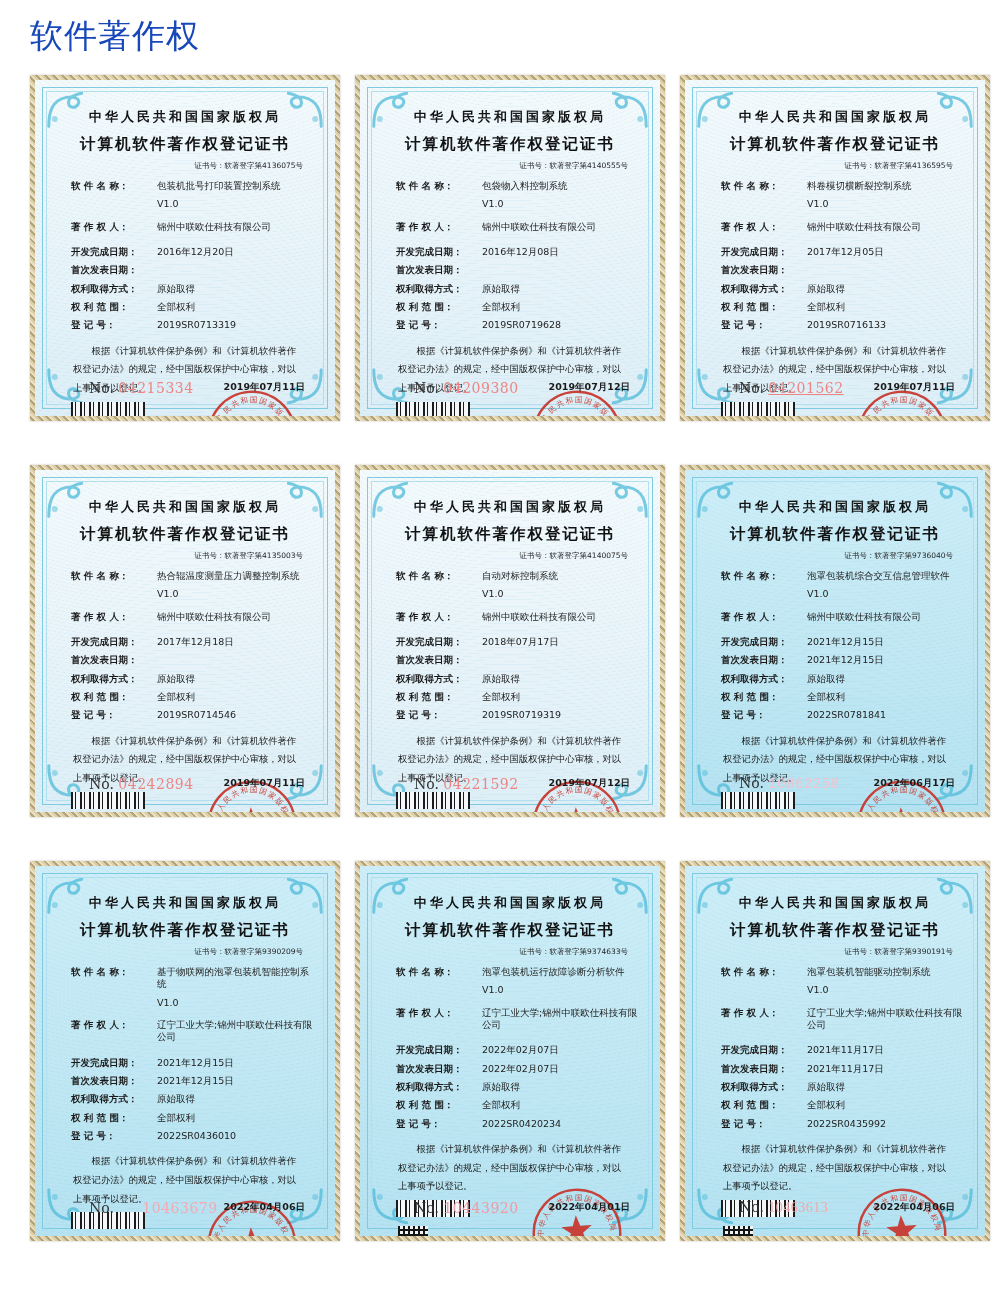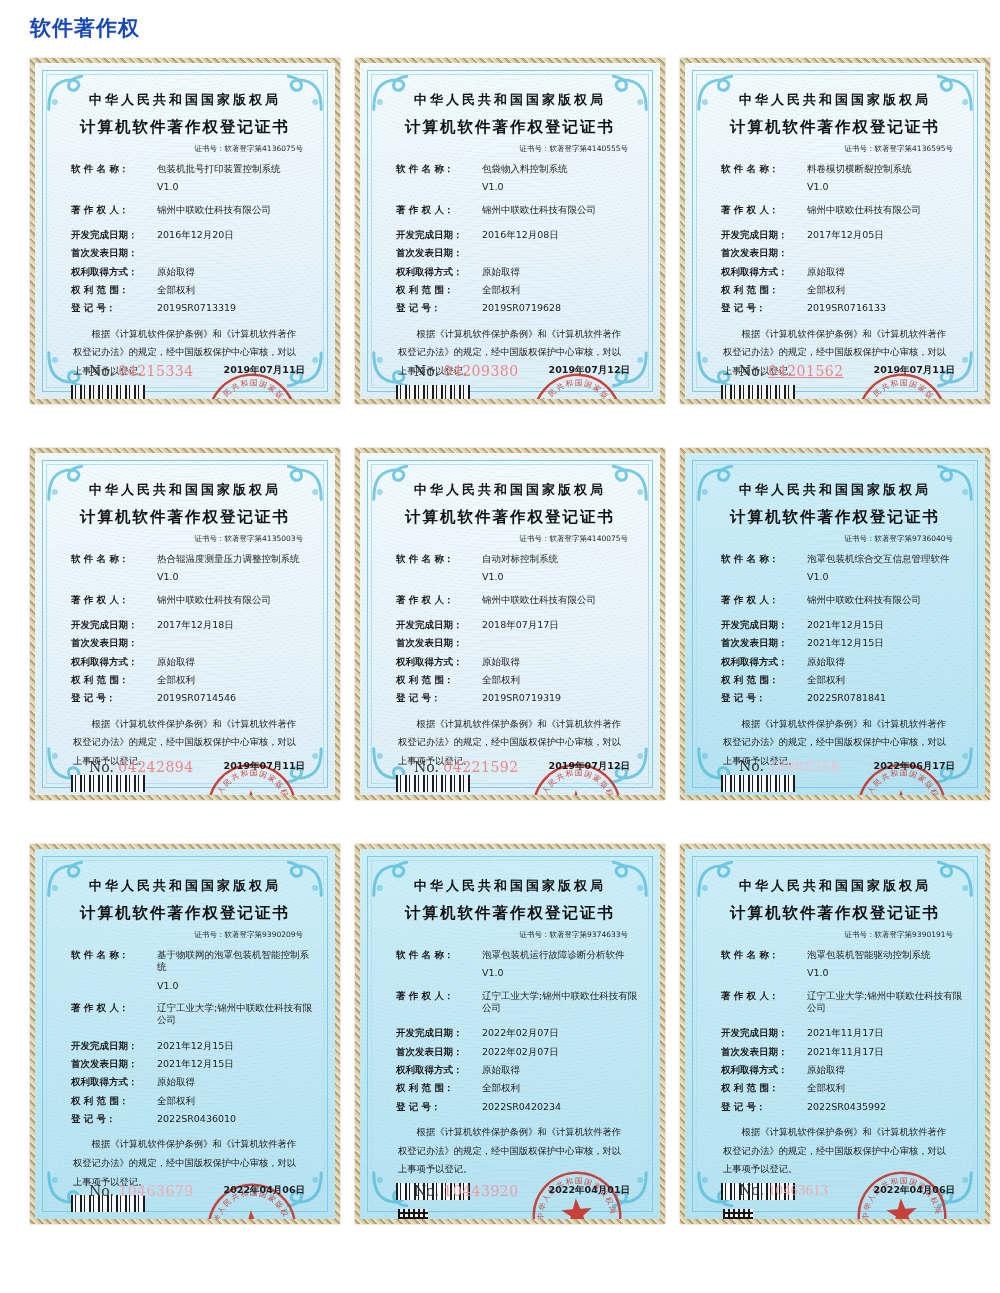--- a/index.html
+++ b/index.html
@@ -1,20 +1,20 @@
 <!DOCTYPE html>
 <html><head>
 <meta charset="utf-8">
 <style>
   * { margin:0; padding:0; box-sizing:border-box; }
   html,body { width:1000px; background:#ffffff; font-family:"DejaVu Sans", sans-serif; }
   body { min-height:1293px; }
 
   .page-header { padding:14px 0 6px 30px; }
-  .page-title { font-size:21px; font-weight:700; color:#1747b8; letter-spacing:1px; }
+  .page-title { font-size:33px; font-weight:400; color:#1747b8; letter-spacing:1px; }
 
   #cert-grid {
     display:grid;
     grid-template-columns:repeat(3, 310px);
     grid-template-rows:346px 352px 380px;
     column-gap:15px; row-gap:44px;
     padding:10px 10px 24px 30px;
   }
 
   
@@ -642,21 +642,21 @@
         </div>
       </div>
 
       <p class="statement">根据《计算机软件保护条例》和《计算机软件著作权登记办法》的规定，经中国版权保护中心审核，对以上事项予以登记。</p>
 
       <div class="bottom">
         <div class="barcode"></div>
         <div class="qr"></div>
         <div class="serial">
           <span class="no-label">No.</span>
-          <span class="no-val" style="color: rgb(242, 170, 180);">10463679</span>
+          <span class="no-val" style="color: rgb(242, 170, 180); margin-left: 24px;">10463679</span>
         </div>
         <div class="seal">
           <svg viewBox="0 0 100 100">
             <circle cx="50" cy="50" r="46" fill="none" stroke="#c8352b" stroke-width="2.6"></circle>
             <text fill="#c8352b" font-size="8" letter-spacing="1.5">
               <textPath href="#sealArc" startOffset="50%" text-anchor="middle">中华人民共和国国家版权局</textPath>
             </text>
             <polygon points="50,31 54,42.5 66.2,42.7 56.5,50.1 60,61.8 50,54.8 40,61.8 43.5,50.1 33.8,42.7 46,42.5" fill="#c8352b"></polygon>
             <text x="50" y="76" text-anchor="middle" fill="#c8352b" font-size="7.5" font-weight="bold">计算机软件著作权</text>
             <text x="50" y="86" text-anchor="middle" fill="#c8352b" font-size="7.5" font-weight="bold">登记专用章</text>

